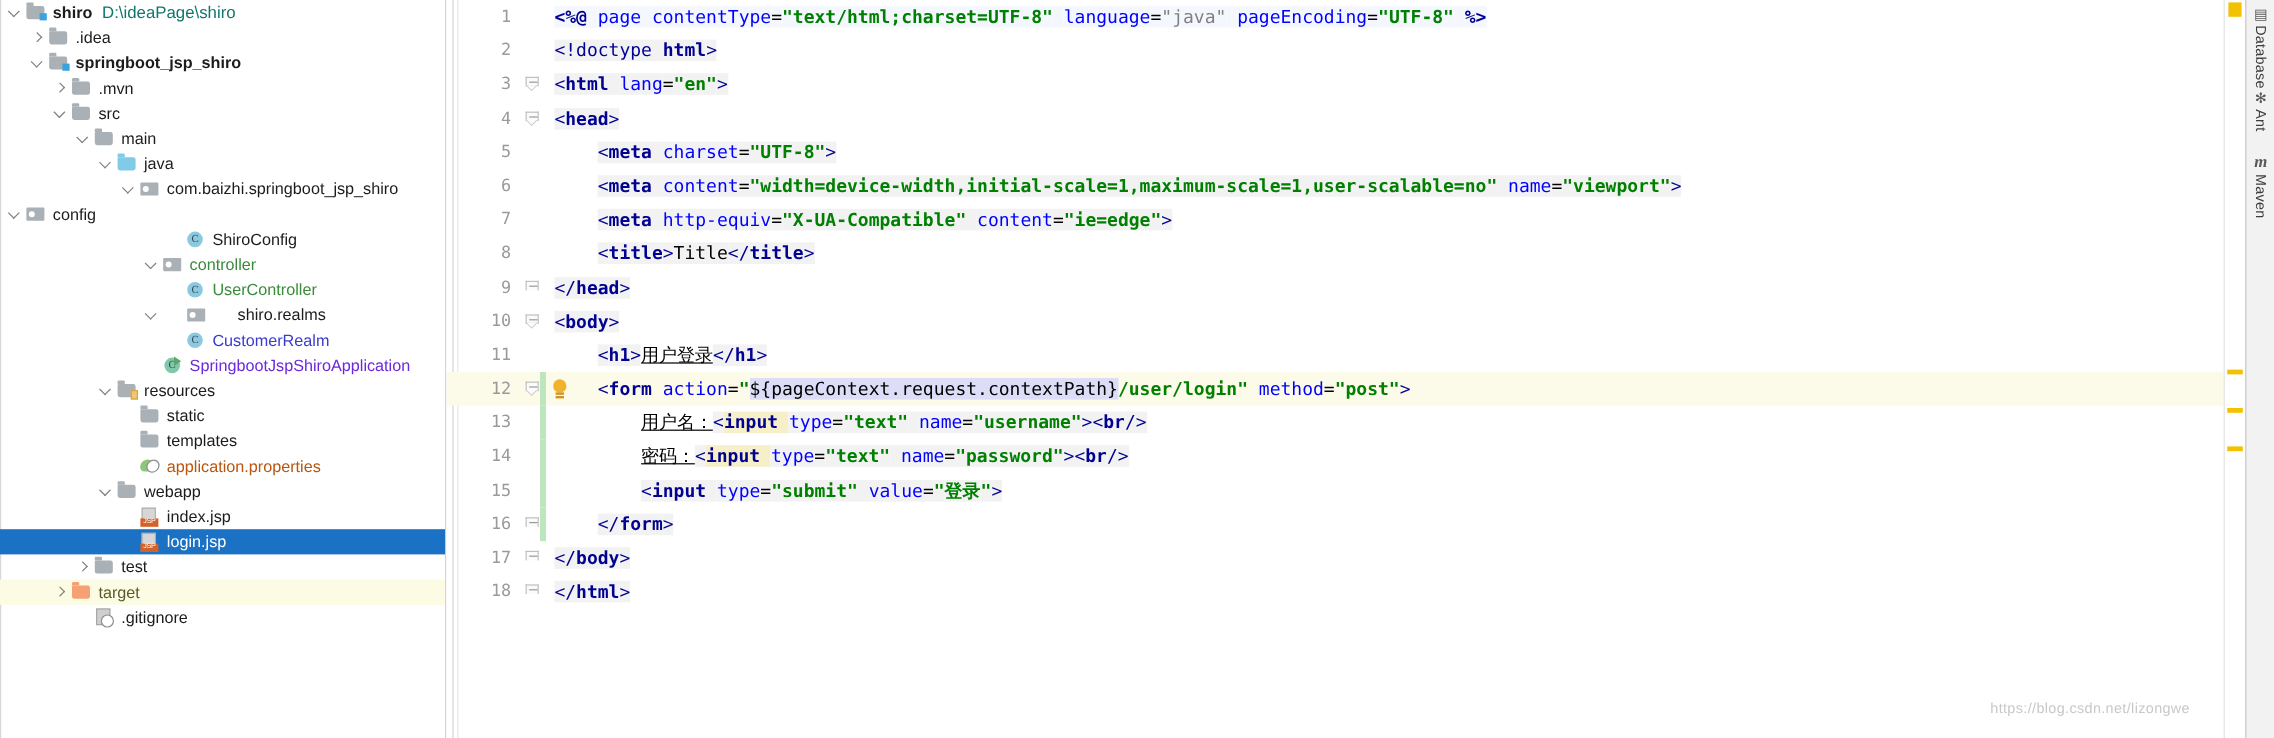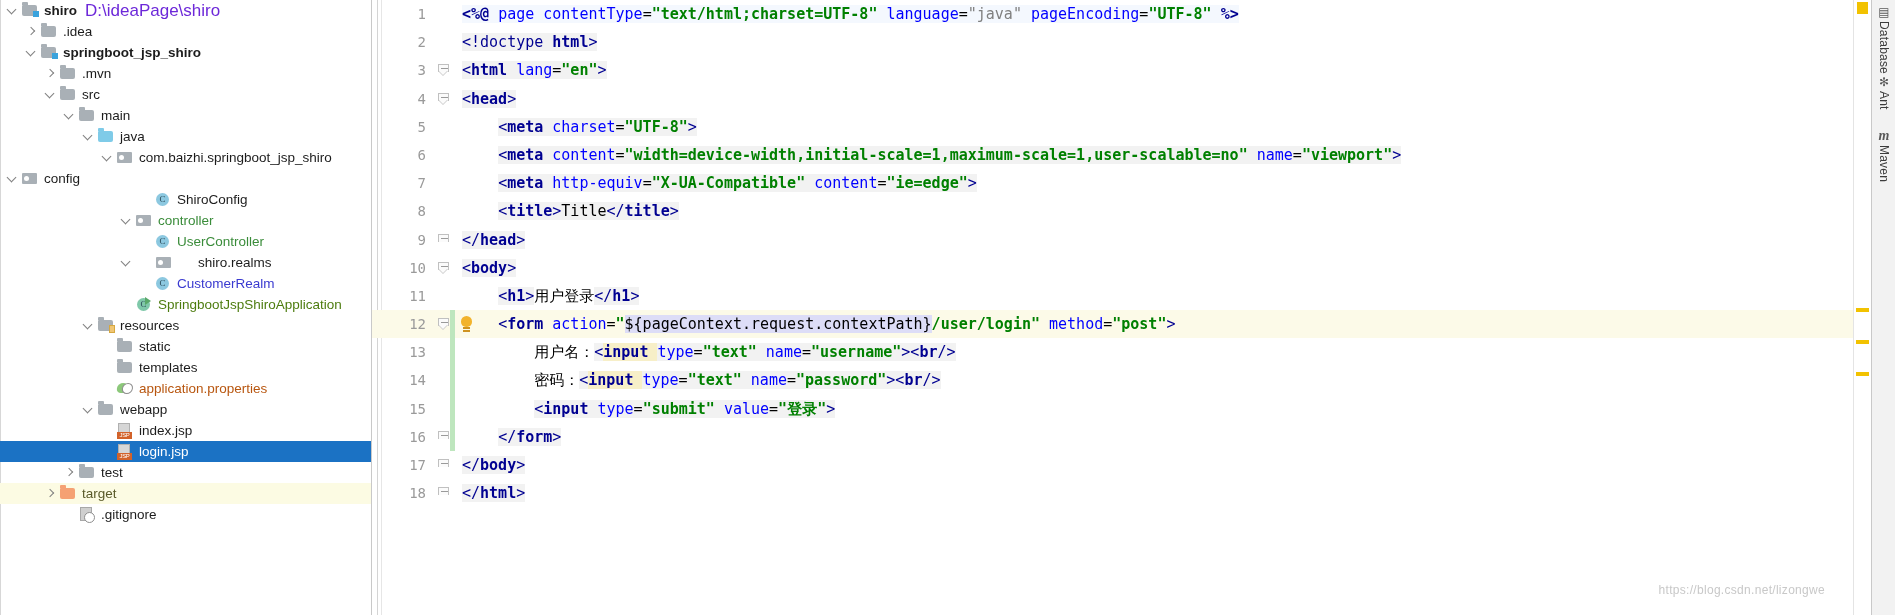--- a/index.html
+++ b/index.html
@@ -192,21 +192,21 @@
     content: "";
     position: absolute;
     right: -4px; bottom: -3px;
     width: 9px; height: 9px;
     border-radius: 50%;
     background: #ffffff;
     border: 1.5px solid #8e8e8e;
   }
   .label { margin-left: 2px; }
   .label.bold { font-weight: bold; }
-  .path-hint { color: #6d28d9; margin-left: 8px; font-size: 17px; }
+  .path-hint { color: #0f766e; margin-left: 8px; font-size: 14px; }
 
   .tree-leftborder {
     position: absolute;
     left: 0; top: 0; bottom: 0;
     width: 1px;
     background: #d7d7d7;
   }
 
   
   .editor {
@@ -337,21 +337,21 @@
   .t-attr   { color: #0000ff; font-weight: normal; }
   .t-val    { color: #008000; font-weight: bold; }
   .t-valgray{ color: #808080; }
   .t-plain  { color: #000000; }
   .t-el     { color: #000000; }
   .t-scriptlet { color: #000091; font-weight: bold; }
   .hl-tag   { background: #f2f2f2; }
   .hl-line1 { background: #f4f8fe; }
   .hl-el    { background: #ddddf7; }
   .hl-input { background: #f7efc8; }
-  .hl-cjk   { background: #ffffff; }
+  .hl-cjk   { background: #ffffff; text-decoration: underline; }
 
   
   .right-strip {
     position: relative;
     flex: 0 0 18px;
     width: 18px;
     height: 615px;
     background: #ffffff;
     border-left: 1px solid #e4e4e4;
   }
@@ -528,21 +528,21 @@
             <span class="cls-shape">C</span>
           </span>
           <span class="label" style="color: rgb(58, 58, 208);">CustomerRealm</span>
         </div>
         <div class="tree-row" style="padding-left: 120px;">
           <span class="arrow "></span>
           <span class="ico">
             <span class="cls-shape runnable">C</span>
             <span class="run-tri"></span>
           </span>
-          <span class="label" style="color: #4d7c0f;">SpringbootJspShiroApplication</span>
+          <span class="label" style="color: #6d28d9;">SpringbootJspShiroApplication</span>
         </div>
         <div class="tree-row" style="padding-left: 82px;">
           <span class="arrow down"></span>
           <span class="ico">
             <span class="folder-shape"></span>
             <span class="res-badge"></span>
           </span>
           <span class="label">resources</span>
         </div>
         <div class="tree-row" style="padding-left: 101px;">

